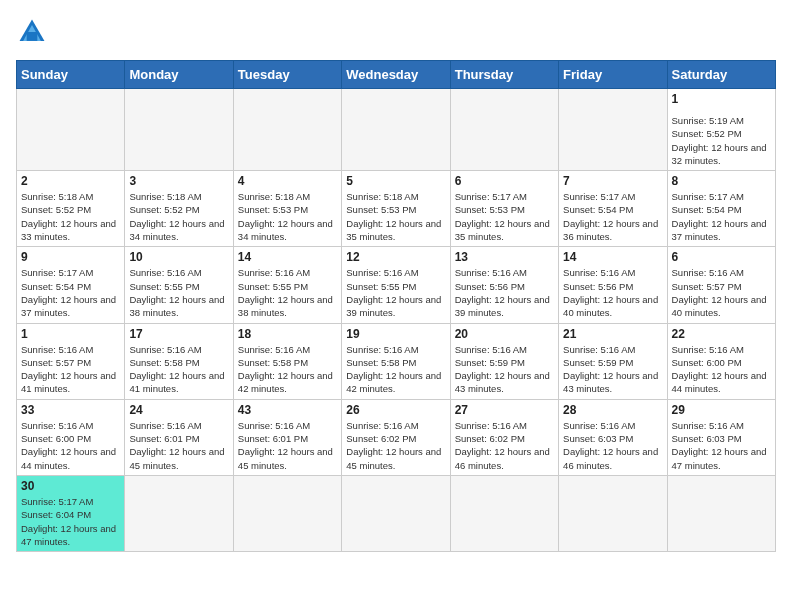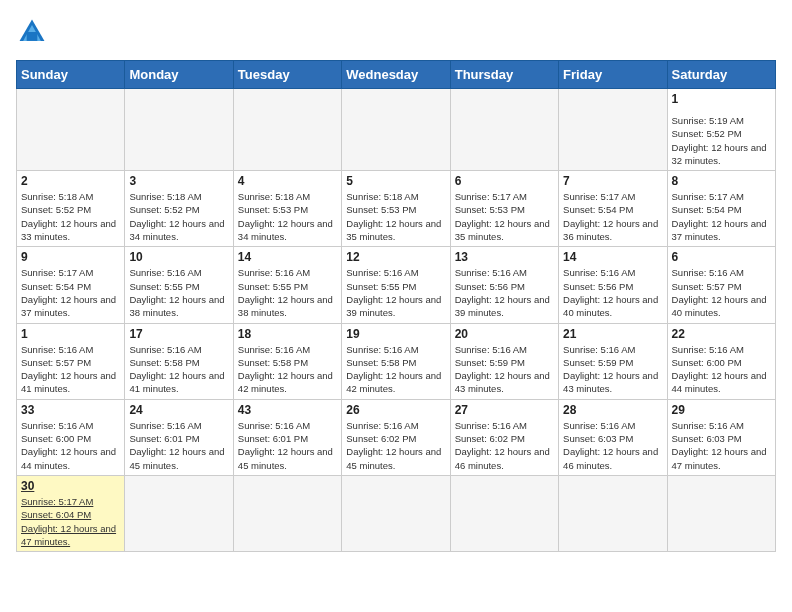--- a/index.html
+++ b/index.html
@@ -73,22 +73,21 @@
     }
     .day-info {
       font-size: 9.5px;
       color: #333;
       line-height: 1.4;
     }
     .last-row td {
       background: #f5f5f5;
     }
     .last-row td.has-day {
-      background: #fef9c3;
-      text-decoration: underline;
+      background: #5eead4;
     }
   </style>
 </head>
 <body>
 
 <div class="header">
   <div class="logo">
     <svg class="logo-icon" viewBox="0 0 36 36">
       <polygon points="18,4 32,28 4,28" fill="#1a75c4"></polygon>
       <polygon points="18,10 28,28 8,28" fill="#5aaee8"></polygon>

